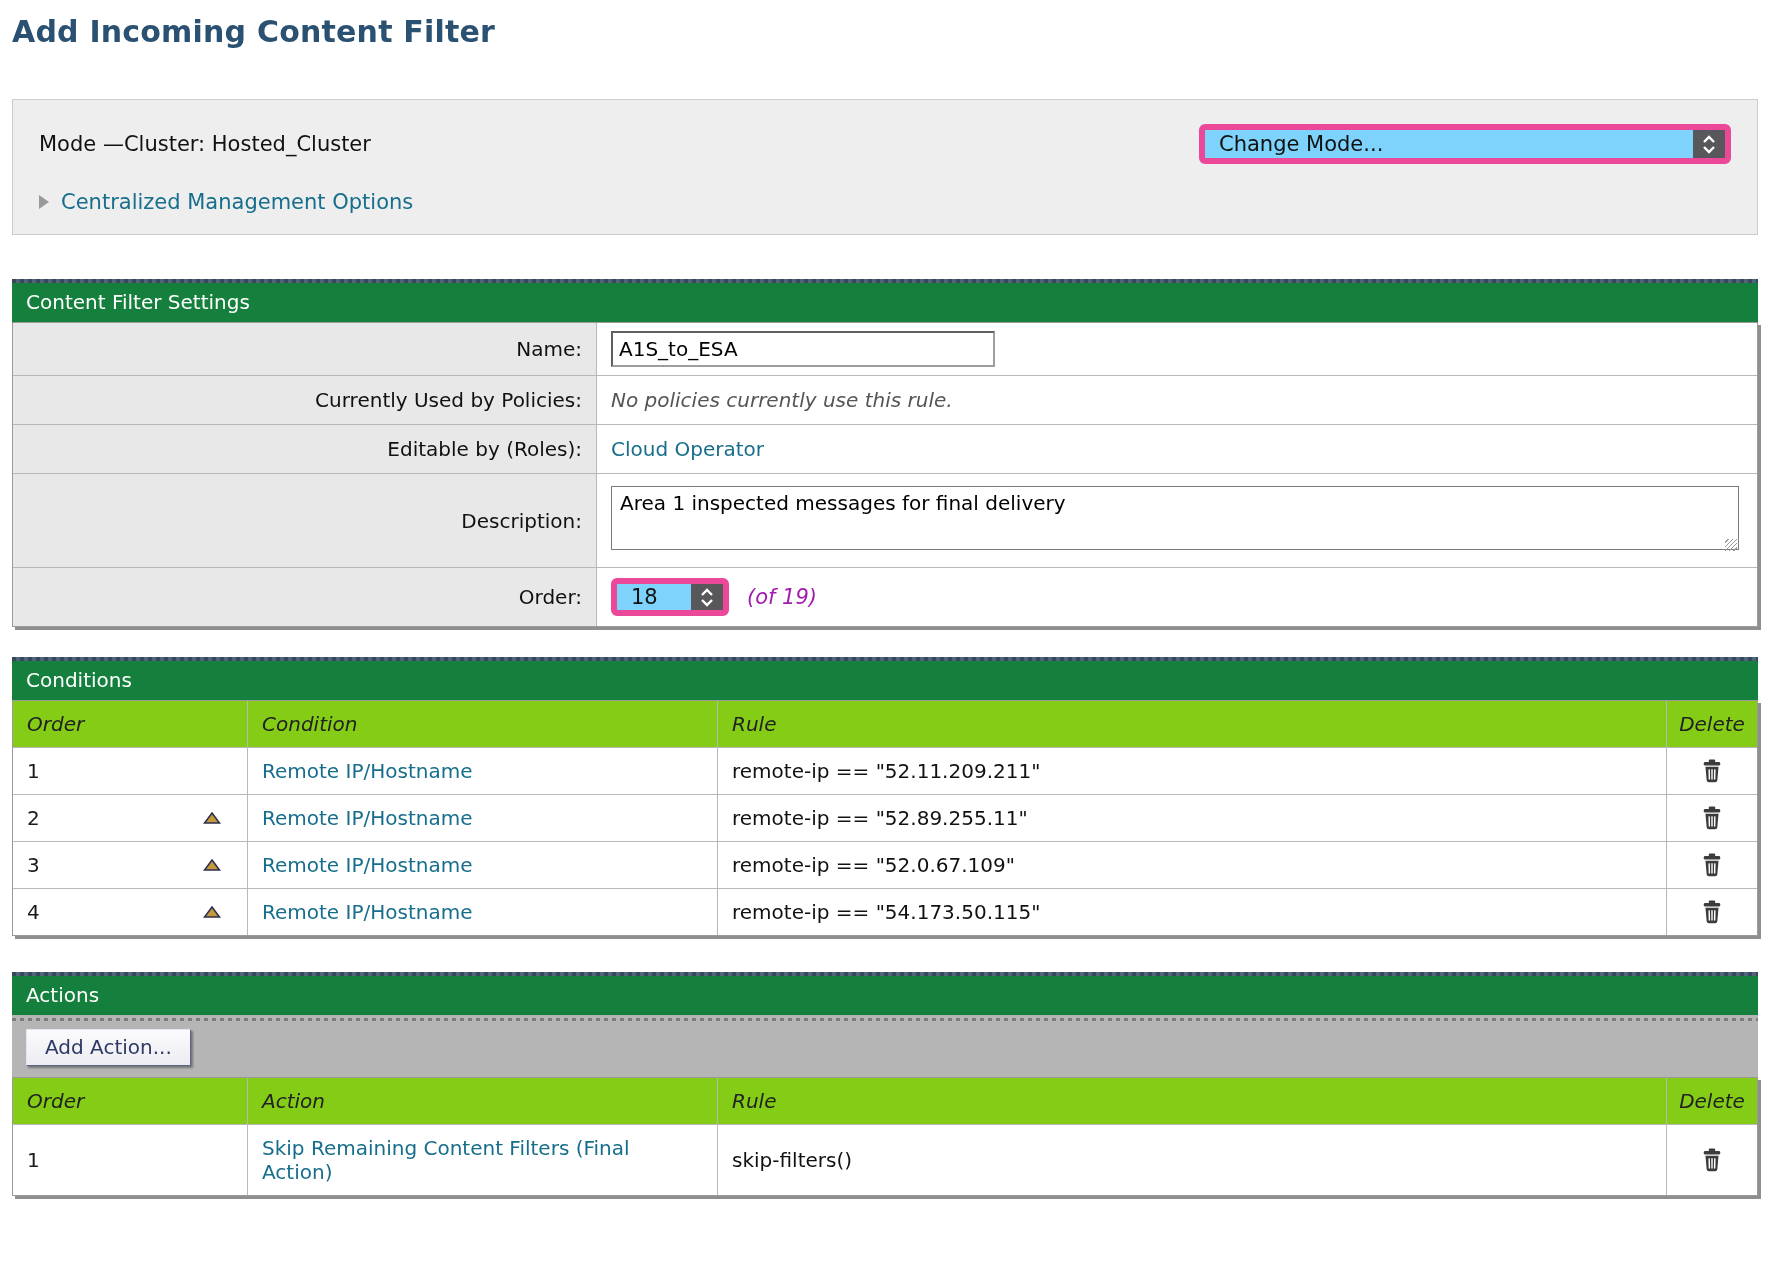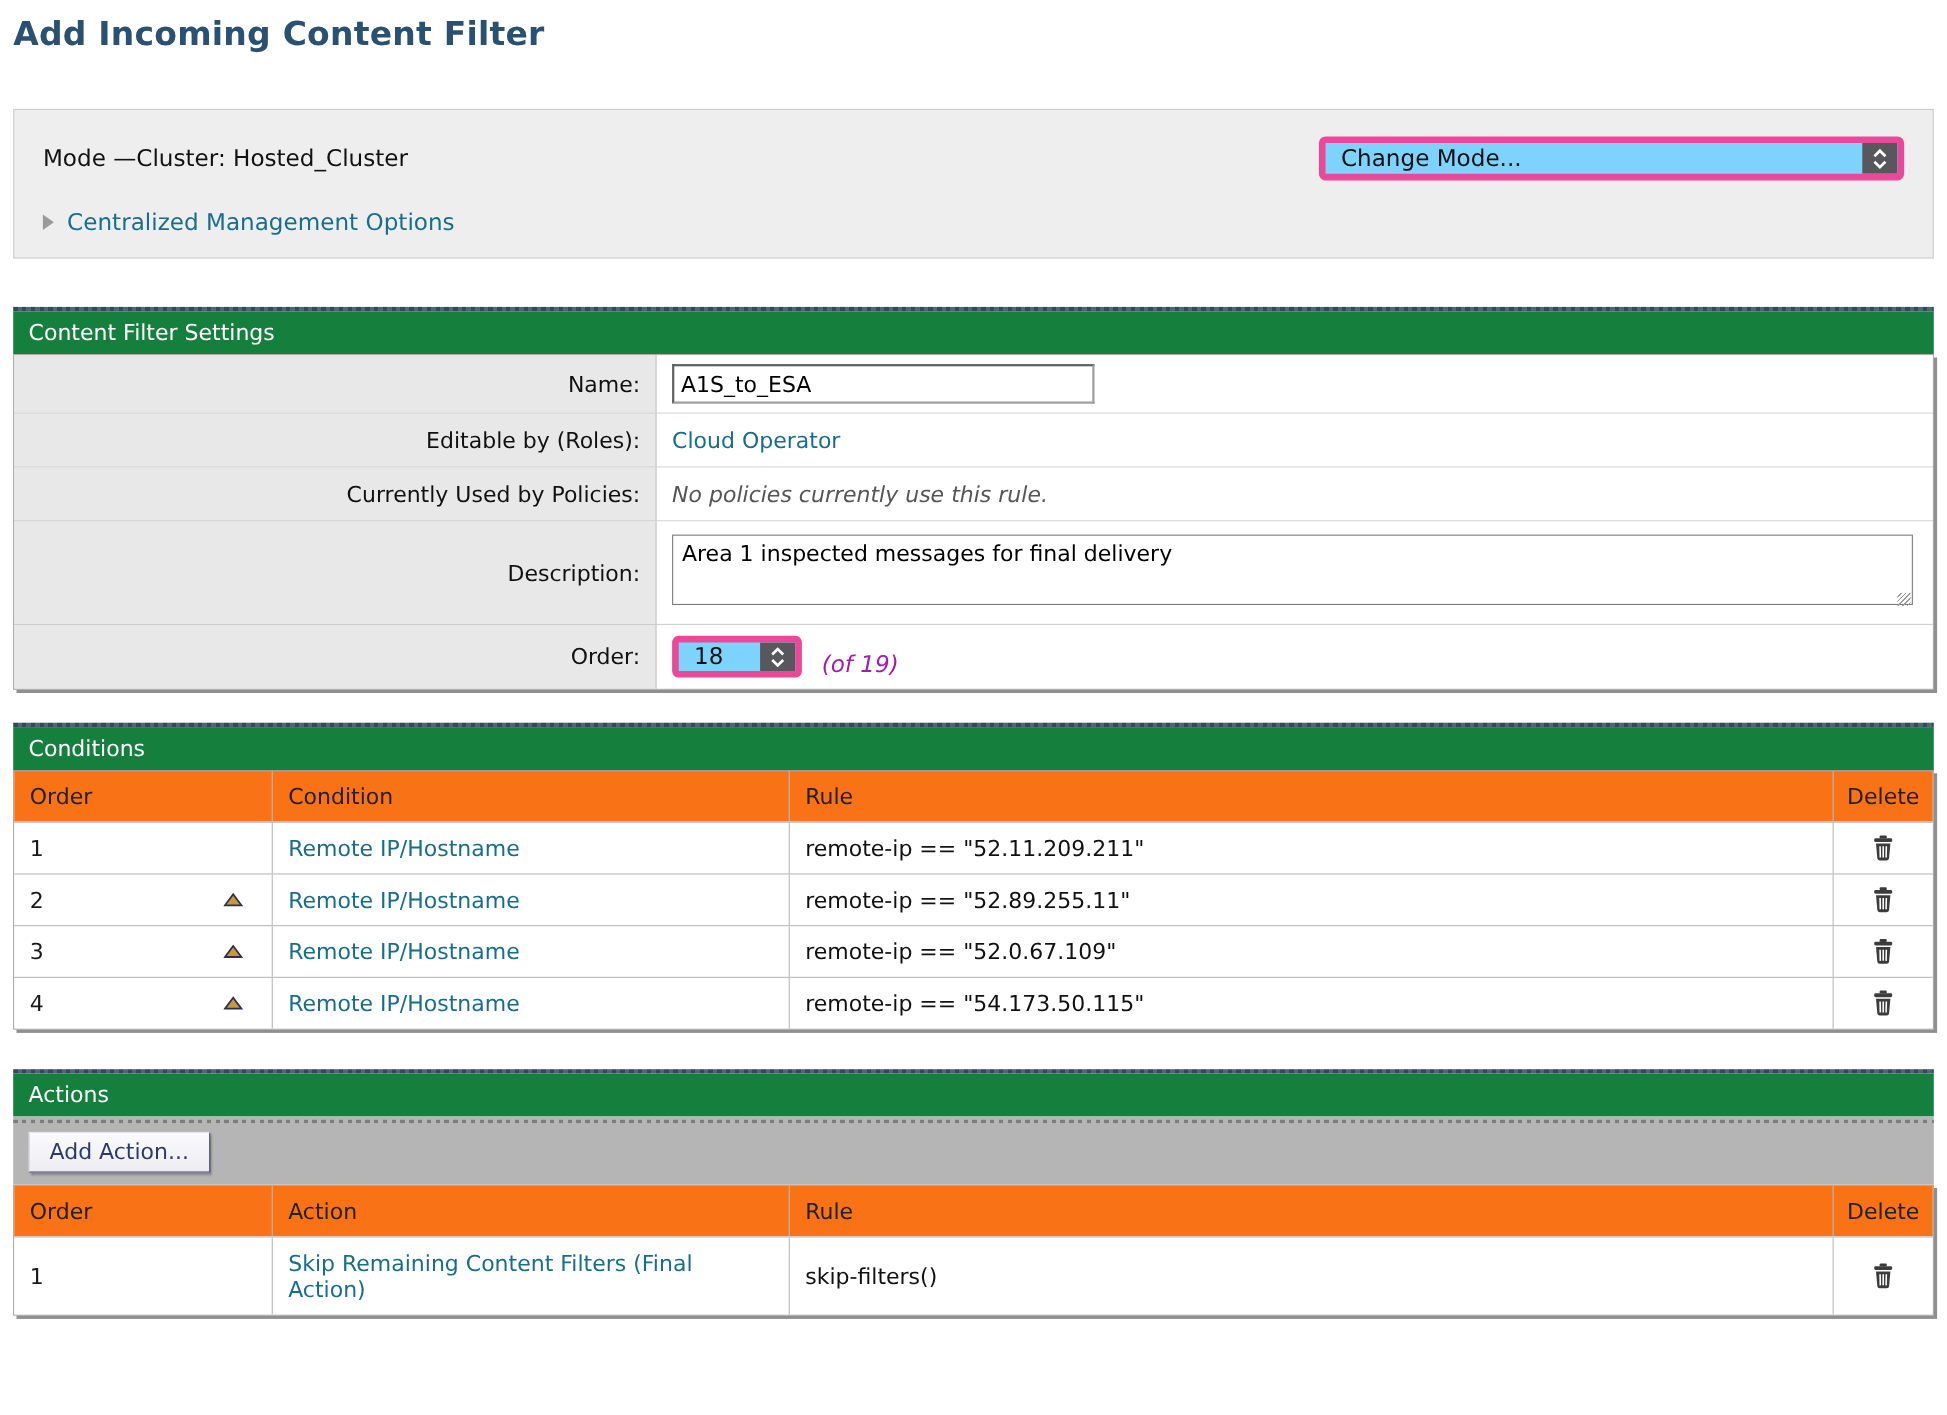--- a/index.html
+++ b/index.html
@@ -43,37 +43,37 @@
   .srow:first-child{border-top:none;}
   .slabel{background:#e8e8e8;text-align:right;padding:12px 14px;font-size:20px;color:#111;border-right:1px solid #b8b8b8;display:flex;align-items:center;justify-content:flex-end;}
   .svalue{background:#fff;padding:8px 14px;display:flex;align-items:center;font-size:20px;}
   .name-input{width:368px;height:32px;font-family:inherit;font-size:20px;border:2px solid;border-color:#5f5f5f #9e9e9e #9e9e9e #5f5f5f;padding:0 6px;outline:none;}
   .italic-note{font-style:italic;color:#555;}
   .desc-wrap{position:relative;width:1128px;}
   .desc-area{width:1128px;height:64px;box-sizing:border-box;font-family:inherit;font-size:20px;border:1px solid #7a7a7a;padding:4px 8px;resize:none;outline:none;}
   .grip{position:absolute;right:2px;bottom:4px;width:12px;height:12px;background:repeating-linear-gradient(135deg,transparent 0 2px,#999 2px 3px);}
   .order-of{font-style:italic;color:#a21caf;margin-left:18px;font-size:21px;}
   .svalue-desc{padding:12px 14px;}
-  .svalue-order{padding:10px 14px;align-items:flex-end;}
+  .svalue-order{padding:10px 14px;}
 
   
   .conditions{margin-top:30px;}
   .actions{margin-top:36px;}
   .toolbar{background:#b5b5b5;border-top:3px solid transparent;
     background-image:repeating-linear-gradient(90deg,#7d7d7d 0 4px,#b5b5b5 4px 8px);
     background-size:100% 3px;background-repeat:no-repeat;
     padding:11px 14px;display:flex;justify-content:space-between;align-items:center;}
   .bevel-btn{font-family:inherit;font-size:20px;color:#2d3a66;background:linear-gradient(180deg,#fbfbfd,#ececf2);
     border:1px solid #5d6382;border-top-color:#e6e6f0;border-left-color:#e6e6f0;
     padding:5px 18px 6px 18px;cursor:pointer;box-shadow:2px 2px 2px rgba(0,0,0,0.35);}
   .apply-wrap{display:flex;align-items:center;gap:14px;}
   .apply-label{font-size:21px;color:#111;}
 
   .grid-table .trow{display:grid;grid-template-columns:235px 470px 1fr 90px;border-top:1px solid #b8b8b8;background:#fff;}
-  .grid-table .thead{border-top:none;background:#f97316;}
+  .grid-table .thead{border-top:none;background:#84cc16;font-style:italic;}
   .tcell{padding:11px 14px;font-size:20px;display:flex;align-items:center;border-right:1px solid #b8b8b8;min-height:24px;}
   .tcell:last-child{border-right:none;justify-content:center;}
   .thead .tcell{color:#222;}
   .order-cell{position:relative;}
   .up-arrow{position:absolute;right:26px;top:50%;transform:translateY(-50%);line-height:0;cursor:pointer;}
   .trash-btn{background:none;border:none;padding:0;cursor:pointer;line-height:0;}
   .rule-text{color:#111;}
 </style>
 </head>
 <body>
@@ -109,29 +109,29 @@
     <div class="section-strip"></div>
     <div class="section-header">Content Filter Settings</div>
     <div class="panel-box">
       <div class="srow">
         <div class="slabel">Name:</div>
         <div class="svalue">
           <input class="name-input" type="text" value="A1S_to_ESA" style="">
         </div>
       </div>
       <div class="srow">
+        <div class="slabel">Currently Used by Policies:</div>
+        <div class="svalue">
+            <span class="italic-note">No policies currently use this rule.</span>
+          </div>
+      </div>
+      <div class="srow">
         <div class="slabel">Editable by (Roles):</div>
         <div class="svalue">
             <a class="link">Cloud Operator</a>
-          </div>
-      </div>
-      <div class="srow">
-        <div class="slabel">Currently Used by Policies:</div>
-        <div class="svalue">
-            <span class="italic-note">No policies currently use this rule.</span>
           </div>
       </div>
       <div class="srow">
         <div class="slabel">Description:</div>
         <div class="svalue svalue-desc">
           <div class="desc-wrap">
             <textarea class="desc-area" style="">Area 1 inspected messages for final delivery</textarea>
             <span class="grip"></span>
           </div>
         </div>

